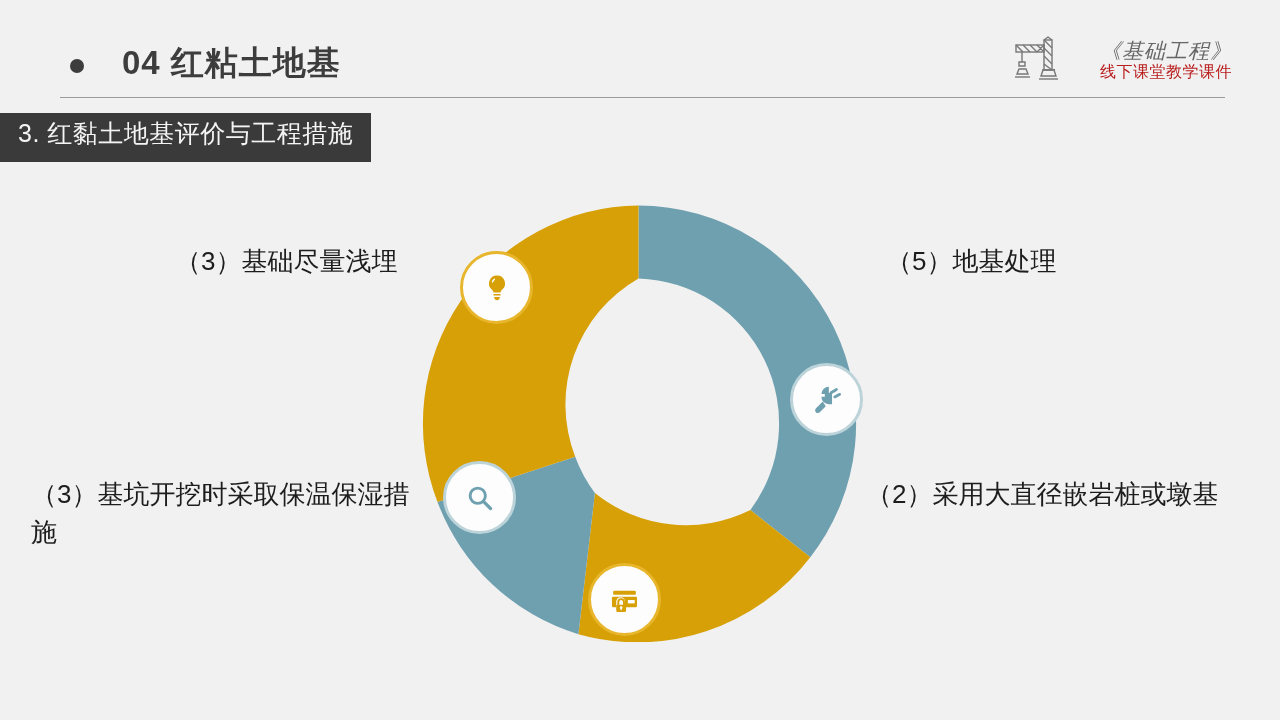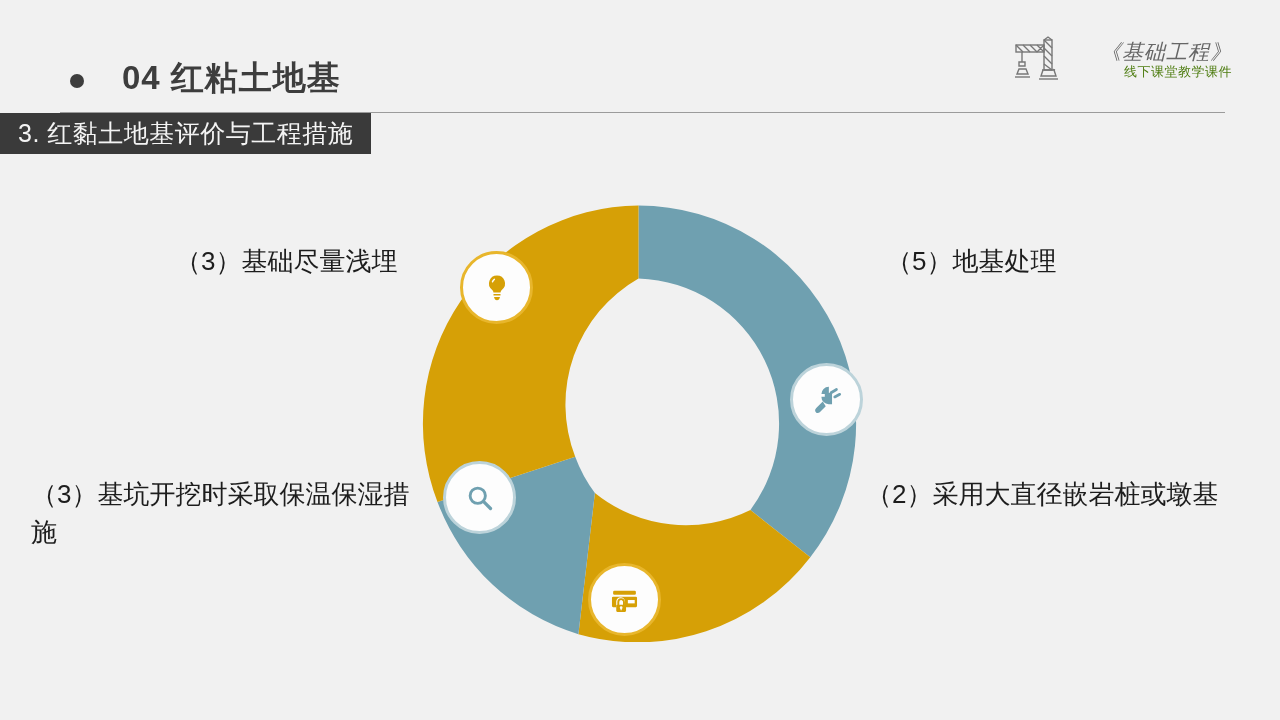--- a/index.html
+++ b/index.html
@@ -11,21 +11,21 @@
     height: 720px;
     background: #f1f1f1;
     font-family: "Liberation Sans", "DejaVu Sans", sans-serif;
     overflow: hidden;
     position: relative;
   }
 
   
   #slide-header {
     position: absolute;
-    left: 0; top: 16px;
+    left: 0; top: 1px;
     width: 1102px;
     height: 100px;
   }
   #header-bullet {
     position: absolute;
     left: 70px;
     top: 58px;
     width: 14px;
     height: 14px;
     border-radius: 50%;
@@ -73,37 +73,36 @@
   }
   #logo-title-cn {
     font-family: "DejaVu Serif", "Liberation Serif", serif;
     font-size: 21px;
     color: #666;
     font-style: italic;
     letter-spacing: 1px;
     white-space: nowrap;
   }
   #logo-subtitle-cn {
-    font-size: 13px;
-    color: #4d7c0f;
+    font-size: 16px;
+    color: #b91c1c;
     letter-spacing: 0.5px;
     white-space: nowrap;
-    text-align: right;
   }
 
   
   #section-banner {
     position: absolute;
     left: 0;
     top: 113px;
     height: 41px;
     background: #3a3a3a;
     display: flex;
     align-items: center;
-    padding: 0 18px 0 18px;
+    padding: 0 18px 8px 18px;
   }
   #section-banner-label {
     color: #f4f4f4;
     font-size: 25px;
     white-space: nowrap;
     letter-spacing: 0.5px;
   }
 
   
   #donut-wrap {

